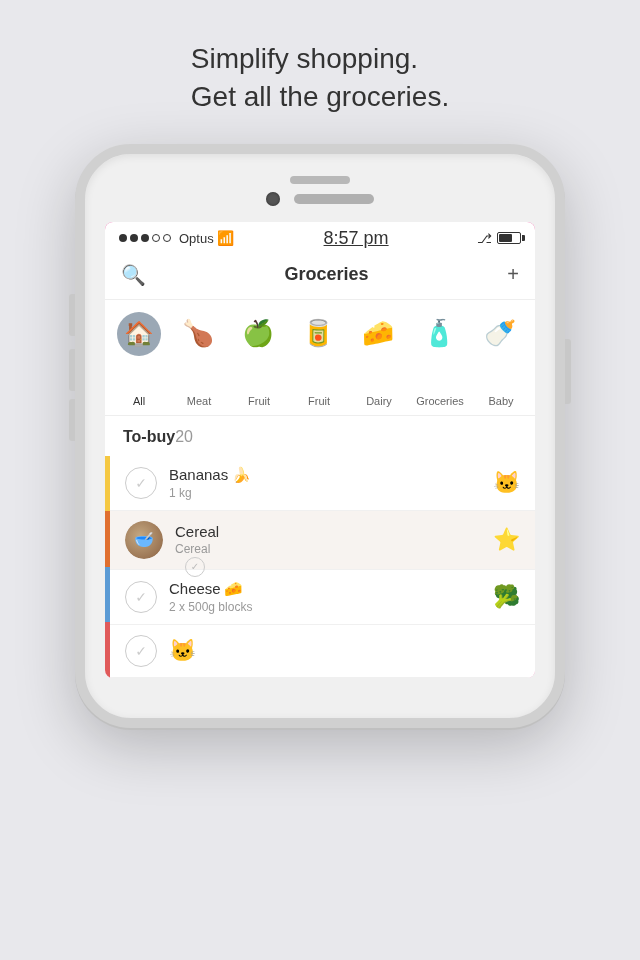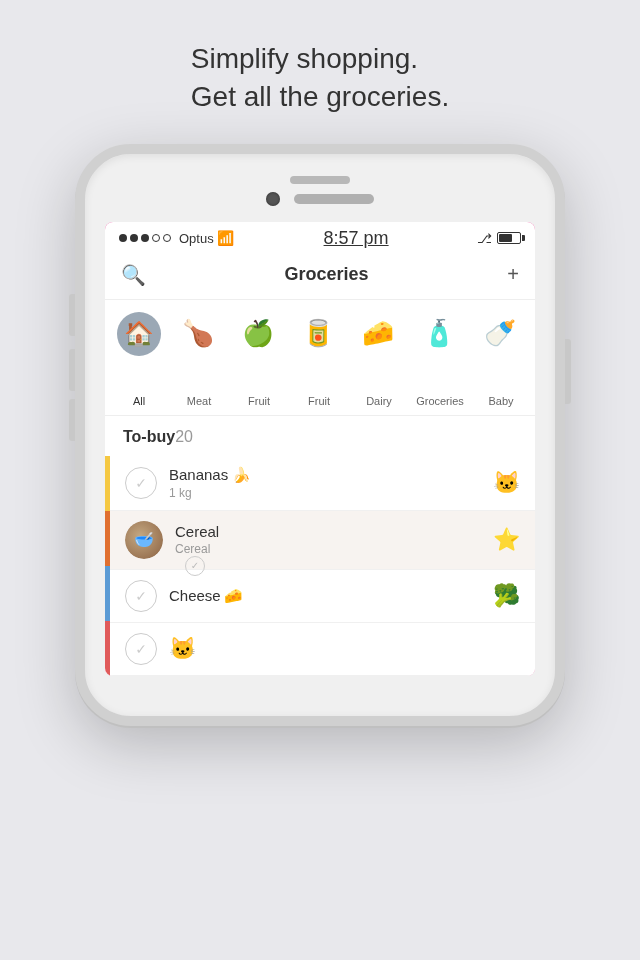--- a/index.html
+++ b/index.html
@@ -508,20 +508,21 @@
         </div>
         <span class="item-emoji">⭐</span>
       </div>
 
       <div class="list-item">
         <div class="item-check">
           <span style="font-size:14px; color:#ccc;">✓</span>
         </div>
         <div class="item-info">
           <div class="item-name">Cheese 🧀</div>
+          <div class="item-sub">2 x 500g blocks</div>
         </div>
         <span class="item-emoji">🥦</span>
       </div>
 
       <div class="list-item">
         <div class="item-check">
           <span style="font-size:14px; color:#ccc;">✓</span>
         </div>
         <span class="item-emoji">🐱</span>
       </div>

